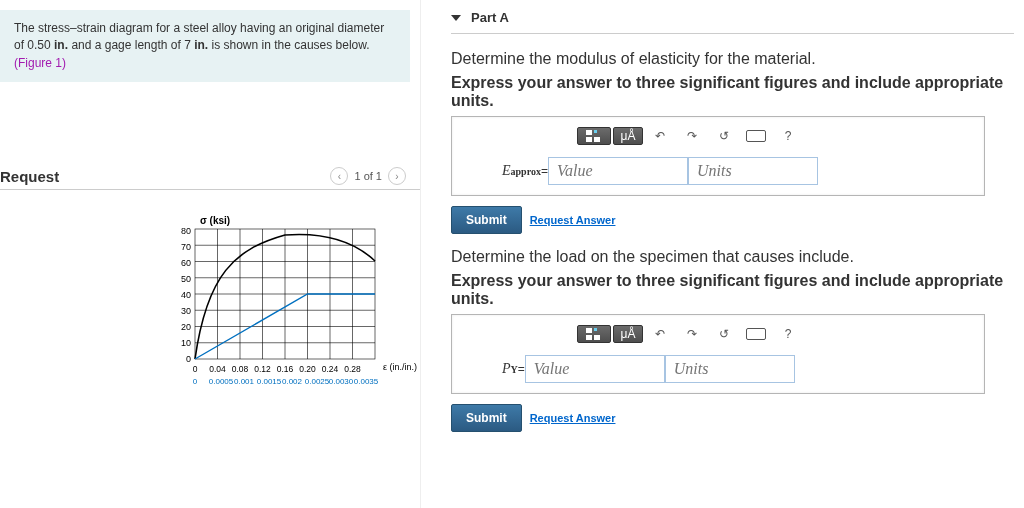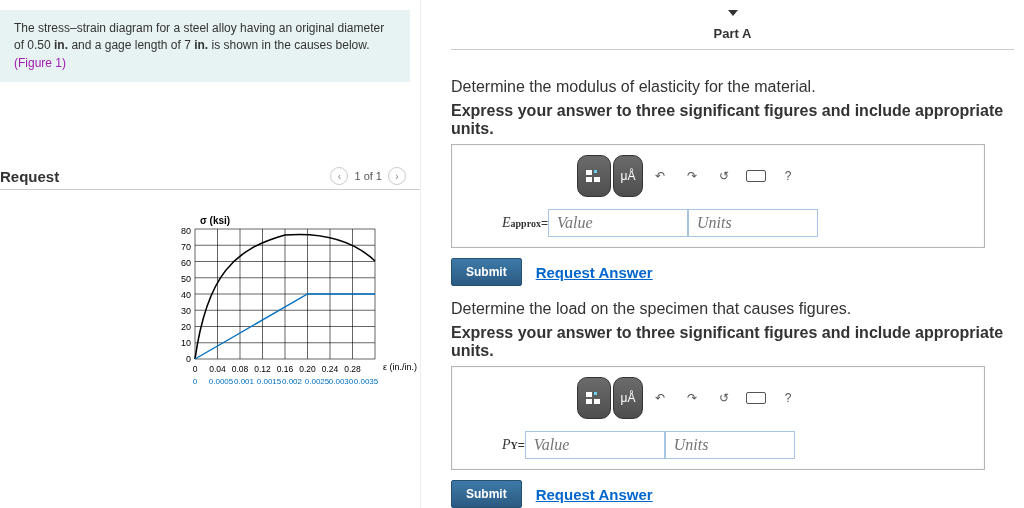--- a/index.html
+++ b/index.html
@@ -9,41 +9,41 @@
     .right-panel { flex: 1; padding: 5px 10px 0 30px; border-left: 1px solid #eee; }
     .problem-box { background: #e7f2f3; padding: 10px 14px; margin: 0 10px 10px 0; font-size: 12px; line-height: 1.45; color: #333; }
     .problem-box a { color: #a21caf; text-decoration: none; margin-top: 36px; }
     .bold-text { font-weight: bold; }
     .figure-section { margin-top: 85px; }
     .figure-header { display: flex; justify-content: space-between; align-items: center; padding: 0 14px 4px 0; border-bottom: 1px solid #ccc; }
     .figure-title { font-size: 15px; font-weight: bold; color: #333; }
     .figure-nav { display: flex; align-items: center; gap: 6px; font-size: 11px; color: #555; }
     .nav-btn { width: 18px; height: 18px; border: 1px solid #ccc; border-radius: 50%; background: #fff; display: inline-flex; align-items: center; justify-content: center; color: #888; cursor: pointer; font-size: 10px; }
     .figure-image { margin: 24px 0 0 68px; text-align: right; }
-    .part-header { display: flex; align-items: center; gap: 10px; padding: 5px 0 8px 0; border-bottom: 1px solid #ccc; margin-bottom: 28px; flex-direction: column; }
+    .part-header { display: flex; align-items: center; gap: 10px; padding: 5px 0 8px 0; border-bottom: 1px solid #ccc; margin-bottom: 16px; }
     .part-caret { width: 0; height: 0; border-left: 5px solid transparent; border-right: 5px solid transparent; border-top: 6px solid #333; }
     .part-title { font-weight: bold; font-size: 13px; }
     .part-body { padding-left: 0; margin-bottom: 14px; }
     .instruction { font-size: 16px; margin: 2px 0 6px 0; }
     .instruction.strong { font-weight: bold; }
     .answer-box { border: 1px solid #b5b5b5; background: #fff; padding: 10px; width: 534px; box-shadow: 0 0 3px rgba(0,0,0,0.08) inset; }
     .toolbar { display: flex; align-items: center; gap: 2px; margin: 0 0 12px 115px; }
-    .tool-btn { width: 30px; height: 42px; background: linear-gradient(#6b6b6b,#4e4e4e); border: 1px solid #333; display: inline-flex; align-items: center; justify-content: center; color: #fff; font-size: 12px; cursor: pointer; border-radius: 10px; }
+    .tool-btn { width: 30px; height: 18px; background: linear-gradient(#6b6b6b,#4e4e4e); border: 1px solid #333; display: inline-flex; align-items: center; justify-content: center; color: #fff; font-size: 12px; cursor: pointer; border-radius: 2px; }
     .tool-btn.light { background: #fff; border: none; color: #555; }
     .tool-btn.wide { width: 34px; }
     .keyboard-icon { width: 20px; height: 12px; border: 1px solid #555; border-radius: 2px; display:inline-block; }
     .input-row { display: flex; align-items: center; margin-left: 40px; }
     .var-label { font-style: italic; font-size: 14px; font-family: 'Times New Roman', serif; }
     .var-label .sub { font-style: normal; font-size: 10px; font-weight: bold; }
     .in-field { height: 28px; border: 1px solid #a7c4e2; padding: 3px 8px; font-family: 'Times New Roman', serif; font-style: italic; font-size: 16px; color: #aaa; background: #fff; }
     .in-value { width: 140px; }
     .in-units { width: 130px; }
-    .submit-row { margin-top: 10px; display: flex; align-items: center; gap: 14px; }
+    .submit-row { margin-top: 10px; display: flex; align-items: center; gap: 8px; }
     .submit-btn { background: linear-gradient(#3e7aa8,#2b5a82); color: #fff; border: 1px solid #25506f; padding: 6px 14px; font-weight: bold; font-size: 12px; cursor: pointer; border-radius: 2px; }
-    .request-link { color: #0066cc; font-size: 15px; font-weight: bold; text-decoration: underline; cursor: pointer; }
+    .request-link { color: #0066cc; font-size: 11px; font-weight: bold; text-decoration: underline; cursor: pointer; }
     .key-icon svg { display: block; }
   </style>
 </head>
 <body>
 
 <div class="container">
   <div class="left-panel">
     <div class="problem-box">
       <span>The stress–strain diagram for a steel alloy having an original diameter of 0.50 </span>
       <span class="bold-text">in.</span>
@@ -156,21 +156,21 @@
           <input class="in-field in-units" placeholder="Units" style="">
         </div>
       </div>
       <div class="submit-row">
         <button class="submit-btn">Submit</button>
         <a class="request-link">Request Answer</a>
       </div>
     </div>
 
     <div class="part-body">
-      <div class="instruction">Determine the load on the specimen that causes figures.</div>
+      <div class="instruction">Determine the load on the specimen that causes include.</div>
       <div class="instruction strong">Express your answer to three significant figures and include appropriate units.</div>
       <div class="answer-box">
         <div class="toolbar">
           <span class="tool-btn wide key-icon">
             <svg width="18" height="14">
                 <rect x="1" y="1" width="6" height="5" fill="#fff"></rect>
                 <rect x="9" y="1" width="3" height="3" fill="#6ad0f0"></rect>
                 <rect x="1" y="8" width="6" height="5" fill="#fff"></rect>
                 <rect x="9" y="8" width="6" height="5" fill="#fff"></rect>
               </svg>

